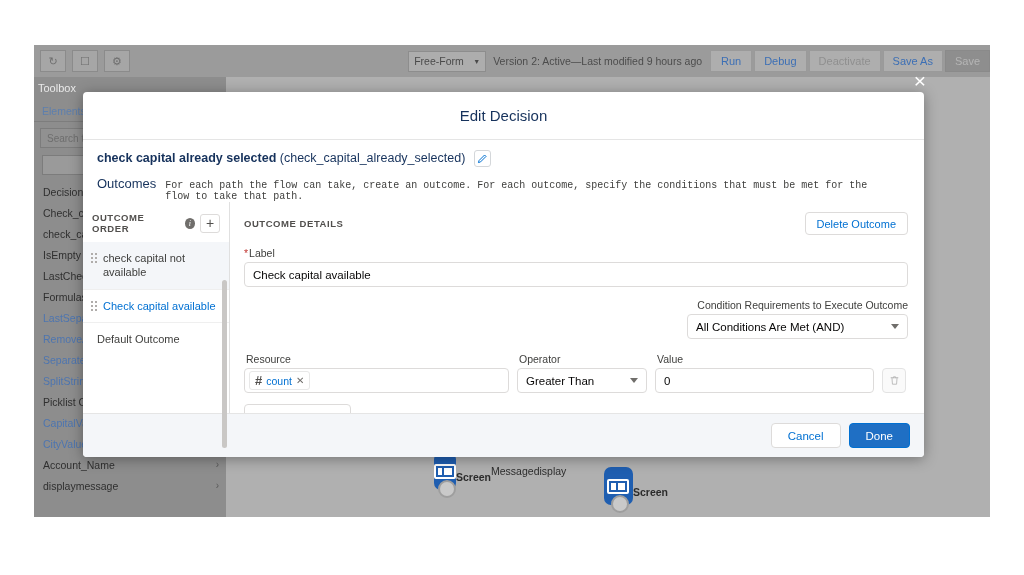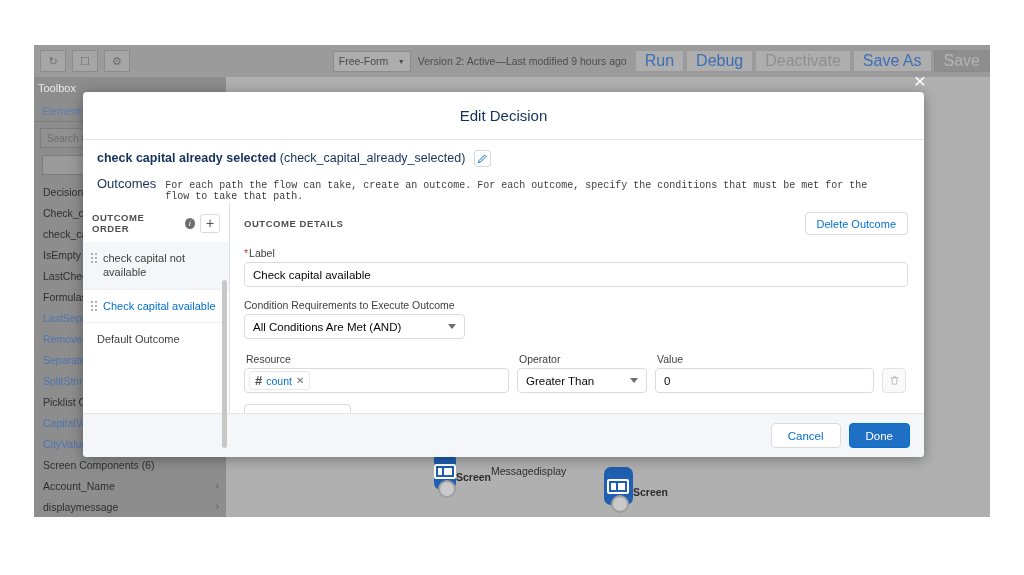--- a/index.html
+++ b/index.html
@@ -50,21 +50,21 @@
     padding: 0 5px; margin-right: 7px;
   }
   .tb-caret { font-size: 7px; margin-left: 7px; }
   .tb-version {
     font-size: 10.5px; color: #4c4c4c;
     margin-right: 8px; white-space: nowrap;
   }
   .tb-link {
     height: 22px; min-width: 42px;
     border: 1px solid #9a9a9a; background: #aeaeae;
-    color: #3c6fb5; font-size: 16px;
+    color: #3c6fb5; font-size: 11px;
     display: flex; align-items: center; justify-content: center;
     padding: 0 9px; margin-right: 2px;
   }
   .tb-link.disabled { color: #8f8f8f; }
   .tb-link.primary { background: #8e8e8e; color: #b5b5b5; border-color: #8a8a8a; margin-right: 0; }
 
   
   .leftpanel {
     position: absolute; left: 0; top: 32px;
     width: 192px; height: 440px;
@@ -415,23 +415,20 @@
           <span>Picklist Choice Sets (2)</span>
         </div>
         <div class="lp-item link">
           <span>CapitalValues</span>
         </div>
         <div class="lp-item link">
           <span>CityValues</span>
           <span class="lp-chev">›</span>
         </div>
         <div class="lp-item">
-          <span>Screen Components (6)</span>
-        </div>
-        <div class="lp-item">
           <span>Account_Name</span>
           <span class="lp-chev">›</span>
         </div>
         <div class="lp-item">
           <span>displaymessage</span>
           <span class="lp-chev">›</span>
         </div>
       </div>
     </div>
 
@@ -526,21 +523,21 @@
           <span class="btn-neutral">Delete Outcome</span>
         </div>
 
         <div class="field-row">
           <div class="field half">
             <span class="flabel"><span class="req">*</span><span>Label</span></span>
             <span class="input">Check capital available</span>
           </div>
         </div>
 
-        <div class="field" style="margin-top:12px;">
+        <div class="field" style="margin-top:12px;align-items:flex-end;">
           <span class="flabel">Condition Requirements to Execute Outcome</span>
           <span class="select">
             <span>All Conditions Are Met (AND)</span>
             <span class="caret"></span>
           </span>
         </div>
 
         <div class="cond-block">
           <div class="cond-grid">
             <div class="field">

